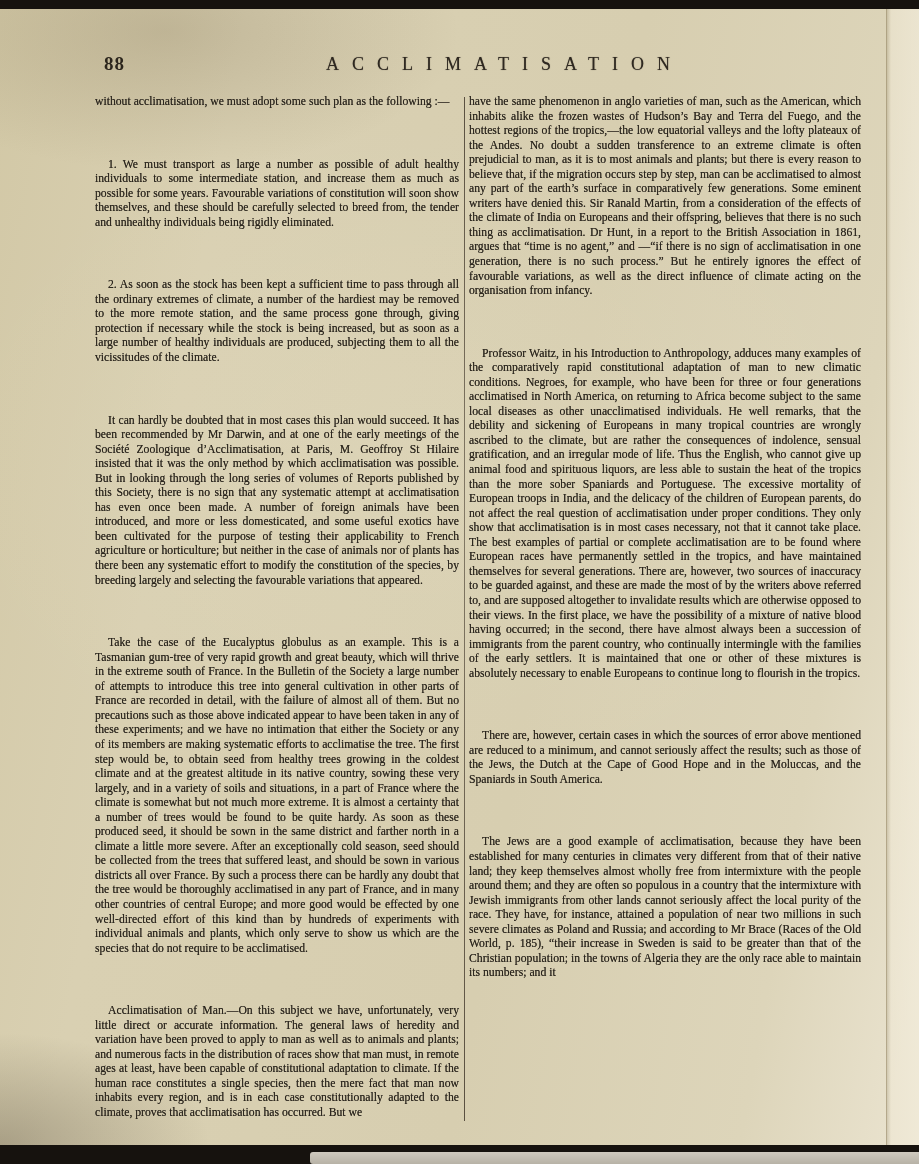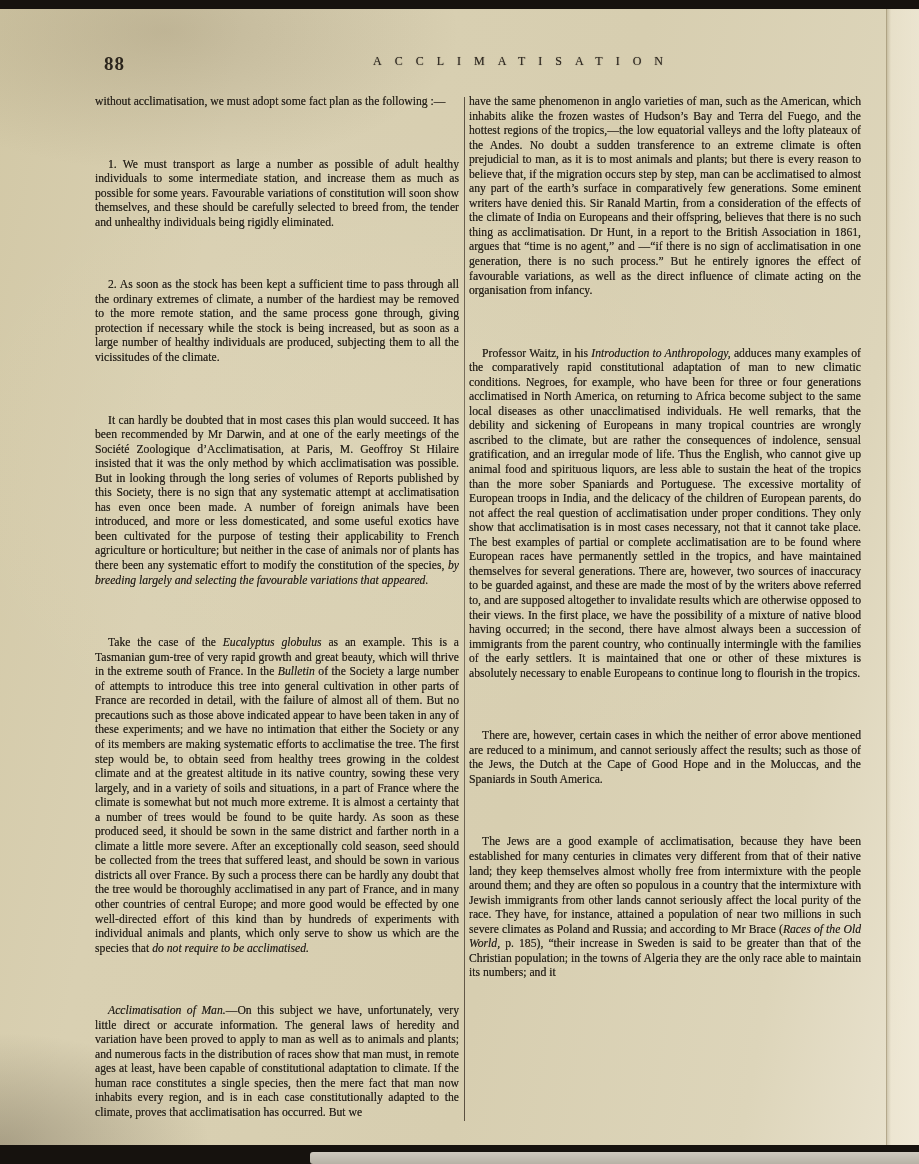--- a/index.html
+++ b/index.html
@@ -22,43 +22,43 @@
     background:linear-gradient(to right, rgba(110,95,60,0.25) 0px, rgba(240,233,214,0.55) 5px, rgba(243,237,220,0.65) 100%);
     pointer-events:none;
   }
   .page-header{position:absolute;left:0;top:38px;width:100%;height:36px;}
   .page-number{
     position:absolute;left:104px;top:6px;
     font-size:19px;color:#2c261d;letter-spacing:1px;font-weight:bold;
   }
   .running-title{
     position:absolute;left:50%;top:7px;transform:translateX(-50%);
-    margin-left:65px;
-    font-size:12px;letter-spacing:13px;color:#2e2820;
+    margin-left:45px;
+    font-size:18px;letter-spacing:13px;color:#2e2820;
     text-shadow:0 0 1px rgba(46,40,32,0.55);
     white-space:nowrap;
   }
   .text-block{
     position:absolute;left:95px;top:86px;width:768px;
     display:flex;align-items:stretch;
   }
   .column{
     font-size:11.7px;line-height:14.55px;color:#2b261e;
     text-align:justify;
     text-shadow:0 0 0.6px rgba(43,38,30,0.75);
   }
   .column.left{width:364px;}
   .column.right{width:392px;}
   .column-rule{
     width:1px;margin:2px 4px 0 5px;
     background:linear-gradient(to bottom, rgba(58,48,36,0.8) 0%, rgba(58,48,36,0.55) 40%, rgba(58,48,36,0.8) 100%);
   }
   .para{margin:0;padding:0;}
   .para.indent{text-indent:13px;margin-top:48px;}
-  .it{font-style:italic;}
+  .it{}
   
   .top-edge{position:absolute;left:0;top:0;width:100%;height:9px;background:#16120e;}
   .bottom-edge{position:absolute;left:0;top:1145px;width:100%;height:19px;background:#16120e;}
   .bottom-light-strip{
     position:absolute;left:310px;top:1152px;width:609px;height:12px;
     background:linear-gradient(to bottom,#cfcabf,#b7b2a6);border-radius:3px 0 0 3px;
   }
   .page-fold-line{
     position:absolute;left:886px;top:9px;width:1px;height:1136px;
     background:rgba(150,135,100,0.45);
@@ -67,32 +67,32 @@
 </head>
 <body>
 
 <div class="paper">
   <div class="page-header">
     <span class="page-number">88</span>
     <span class="running-title">ACCLIMATISATION</span>
   </div>
   <div class="text-block">
     <div class="column left">
-        <p class="para"><span>without acclimatisation, we must adopt some fact plan as the following :—</span></p>
+        <p class="para"><span>without acclimatisation, we must adopt some such plan as the following :—</span></p>
         <p class="para indent"><span>1. We must transport as large a number as possible of adult healthy individuals to some intermediate station, and increase them as much as possible for some years. Favourable variations of constitution will soon show themselves, and these should be carefully selected to breed from, the tender and unhealthy individuals being rigidly eliminated.</span></p>
         <p class="para indent"><span>2. As soon as the stock has been kept a sufficient time to pass through all the ordinary extremes of climate, a number of the hardiest may be removed to the more remote station, and the same process gone through, giving protection if necessary while the stock is being increased, but as soon as a large number of healthy individuals are produced, subjecting them to all the vicissitudes of the climate.</span></p>
         <p class="para indent"><span>It can hardly be doubted that in most cases this plan would succeed. It has been recommended by Mr Darwin, and at one of the early meetings of the Société Zoologique d’Acclimatisation, at Paris, M. Geoffroy St Hilaire insisted that it was the only method by which acclimatisation was possible. But in looking through the long series of volumes of Reports published by this Society, there is no sign that any systematic attempt at acclimatisation has even once been made. A number of foreign animals have been introduced, and more or less domesticated, and some useful exotics have been cultivated for the purpose of testing their applicability to French agriculture or horticulture; but neither in the case of animals nor of plants has there been any systematic effort to modify the constitution of the species, </span><span class="it">by breeding largely and selecting the favourable variations that appeared.</span></p>
         <p class="para indent"><span>Take the case of the </span><span class="it">Eucalyptus globulus</span><span> as an example. This is a Tasmanian gum-tree of very rapid growth and great beauty, which will thrive in the extreme south of France. In the </span><span class="it">Bulletin</span><span> of the Society a large number of attempts to introduce this tree into general cultivation in other parts of France are recorded in detail, with the failure of almost all of them. But no precautions such as those above indicated appear to have been taken in any of these experiments; and we have no intimation that either the Society or any of its members are making systematic efforts to acclimatise the tree. The first step would be, to obtain seed from healthy trees growing in the coldest climate and at the greatest altitude in its native country, sowing these very largely, and in a variety of soils and situations, in a part of France where the climate is somewhat but not much more extreme. It is almost a certainty that a number of trees would be found to be quite hardy. As soon as these produced seed, it should be sown in the same district and farther north in a climate a little more severe. After an exceptionally cold season, seed should be collected from the trees that suffered least, and should be sown in various districts all over France. By such a process there can be hardly any doubt that the tree would be thoroughly acclimatised in any part of France, and in many other countries of central Europe; and more good would be effected by one well-directed effort of this kind than by hundreds of experiments with individual animals and plants, which only serve to show us which are the species that </span><span class="it">do not require to be acclimatised.</span></p>
         <p class="para indent"><span class="it">Acclimatisation of Man.</span><span>—On this subject we have, unfortunately, very little direct or accurate information. The general laws of heredity and variation have been proved to apply to man as well as to animals and plants; and numerous facts in the distribution of races show that man must, in remote ages at least, have been capable of constitutional adaptation to climate. If the human race constitutes a single species, then the mere fact that man now inhabits every region, and is in each case constitutionally adapted to the climate, proves that acclimatisation has occurred. But we</span></p>
       </div>
     <div class="column-rule"></div>
     <div class="column right">
         <p class="para"><span>have the same phenomenon in anglo varieties of man, such as the American, which inhabits alike the frozen wastes of Hudson’s Bay and Terra del Fuego, and the hottest regions of the tropics,—the low equatorial valleys and the lofty plateaux of the Andes. No doubt a sudden transference to an extreme climate is often prejudicial to man, as it is to most animals and plants; but there is every reason to believe that, if the migration occurs step by step, man can be acclimatised to almost any part of the earth’s surface in comparatively few generations. Some eminent writers have denied this. Sir Ranald Martin, from a consideration of the effects of the climate of India on Europeans and their offspring, believes that there is no such thing as acclimatisation. Dr Hunt, in a report to the British Association in 1861, argues that “time is no agent,” and —“if there is no sign of acclimatisation in one generation, there is no such process.” But he entirely ignores the effect of favourable variations, as well as the direct influence of climate acting on the organisation from infancy.</span></p>
         <p class="para indent"><span>Professor Waitz, in his </span><span class="it">Introduction to Anthropology,</span><span> adduces many examples of the comparatively rapid constitutional adaptation of man to new climatic conditions. Negroes, for example, who have been for three or four generations acclimatised in North America, on returning to Africa become subject to the same local diseases as other unacclimatised individuals. He well remarks, that the debility and sickening of Europeans in many tropical countries are wrongly ascribed to the climate, but are rather the consequences of indolence, sensual gratification, and an irregular mode of life. Thus the English, who cannot give up animal food and spirituous liquors, are less able to sustain the heat of the tropics than the more sober Spaniards and Portuguese. The excessive mortality of European troops in India, and the delicacy of the children of European parents, do not affect the real question of acclimatisation under proper conditions. They only show that acclimatisation is in most cases necessary, not that it cannot take place. The best examples of partial or complete acclimatisation are to be found where European races have permanently settled in the tropics, and have maintained themselves for several generations. There are, however, two sources of inaccuracy to be guarded against, and these are made the most of by the writers above referred to, and are supposed altogether to invalidate results which are otherwise opposed to their views. In the first place, we have the possibility of a mixture of native blood having occurred; in the second, there have almost always been a succession of immigrants from the parent country, who continually intermingle with the families of the early settlers. It is maintained that one or other of these mixtures is absolutely necessary to enable Europeans to continue long to flourish in the tropics.</span></p>
-        <p class="para indent"><span>There are, however, certain cases in which the neither of error above mentioned are reduced to a minimum, and cannot seriously affect the results; such as those of the Jews, the Dutch at the Cape of Good Hope and in the Moluccas, and the Spaniards in South America.</span></p>
+        <p class="para indent"><span>There are, however, certain cases in which the sources of error above mentioned are reduced to a minimum, and cannot seriously affect the results; such as those of the Jews, the Dutch at the Cape of Good Hope and in the Moluccas, and the Spaniards in South America.</span></p>
         <p class="para indent"><span>The Jews are a good example of acclimatisation, because they have been established for many centuries in climates very different from that of their native land; they keep themselves almost wholly free from intermixture with the people around them; and they are often so populous in a country that the intermixture with Jewish immigrants from other lands cannot seriously affect the local purity of the race. They have, for instance, attained a population of near two millions in such severe climates as Poland and Russia; and according to Mr Brace (</span><span class="it">Races of the Old World,</span><span> p. 185), “their increase in Sweden is said to be greater than that of the Christian population; in the towns of Algeria they are the only race able to maintain its numbers; and it</span></p>
       </div>
   </div>
 </div>
 <div class="page-fold-line"></div>
 <div class="top-edge"></div>
 <div class="bottom-edge"></div>
 <div class="bottom-light-strip"></div>
 
 </body></html>

